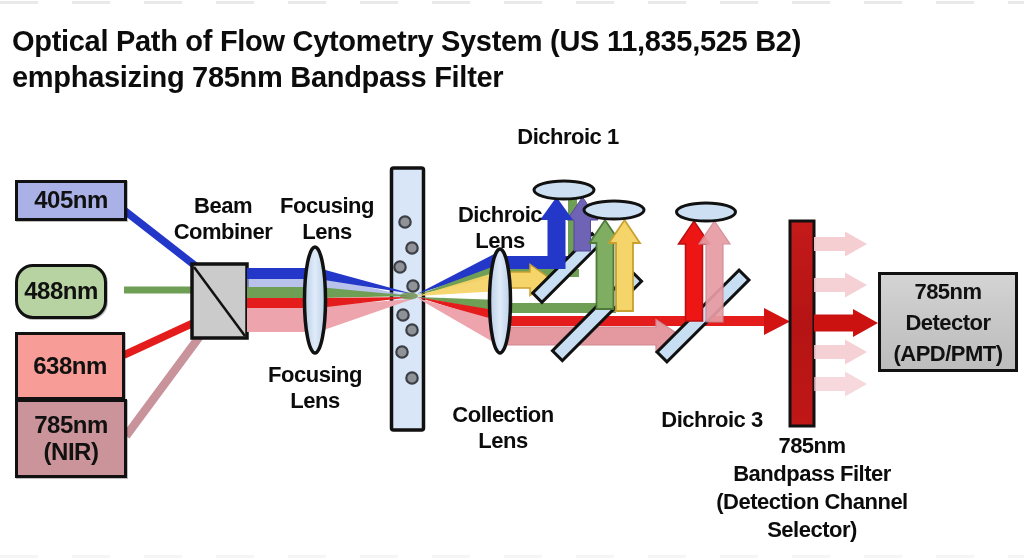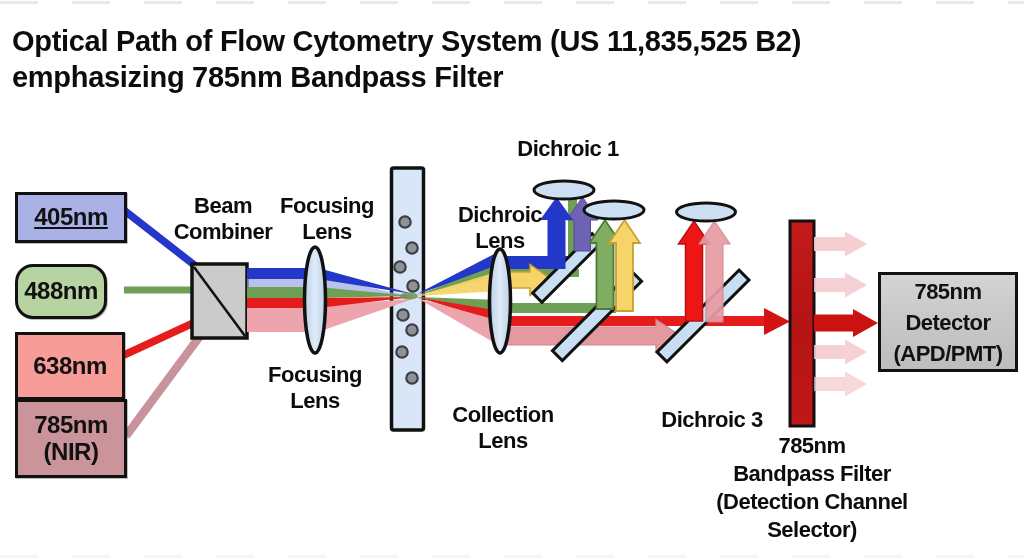--- a/index.html
+++ b/index.html
@@ -26,21 +26,21 @@
     font-size:22px; line-height:26px; font-weight:bold; letter-spacing:-0.5px;
     white-space:pre-line; color:#0c0c0c;
   }
   .lbl.bp{line-height:28px;}
   .laser{
     position:absolute; box-sizing:border-box; border:3px solid var(--outline);
     display:flex; align-items:center; justify-content:center; text-align:center;
     font-size:24px; font-weight:bold; line-height:1.12; letter-spacing:-0.5px; white-space:pre-line;
     box-shadow:1px 1px 0 rgba(0,0,0,0.25);
   }
-  .laser-405{left:15px; top:192px; width:112px; height:51px; background:var(--laser-405);text-decoration:underline;}
+  .laser-405{left:15px; top:180px; width:112px; height:41px; background:var(--laser-405);}
   .laser-488{left:15px; top:264px; width:92px; height:55px; background:var(--laser-488);border-radius:18px;}
   .laser-638{left:15px; top:332px; width:110px; height:68px; background:var(--laser-638);}
   .laser-785{left:15px; top:399px; width:112px; height:79px; background:var(--laser-785);}
   .detector{
     position:absolute; left:878px; top:272px; width:140px; height:100px; box-sizing:border-box;
     border:3px solid var(--outline);
     background:linear-gradient(180deg,#d4d4d4 0%, var(--detector-fill) 45%, #bdbdbd 100%);
     display:flex; align-items:center; justify-content:center; text-align:center;
     font-size:22px; line-height:31px; font-weight:bold; letter-spacing:-0.5px; white-space:pre-line;
   }
@@ -178,20 +178,20 @@
   <div class="lbl" style="left:223px; top:193px;">Beam
 Combiner</div>
   <div class="lbl" style="left:327px; top:193px;">Focusing
 Lens</div>
   <div class="lbl" style="left:315px; top:362px;">Focusing
 Lens</div>
   <div class="lbl" style="left:503px; top:362px;margin-top:40px;">Collection
 Lens</div>
   <div class="lbl" style="left:500px; top:202px;">Dichroic
 Lens</div>
-  <div class="lbl" style="left:568px; top:136px;text-align:center;">Dichroic 1</div>
+  <div class="lbl" style="left:568px; top:124px;text-align:center;">Dichroic 1</div>
   <div class="lbl" style="left:712px; top:364px;margin-top:43px;">Dichroic 3</div>
   <div class="lbl bp" style="left:812px; top:432px;">785nm
 Bandpass Filter
 (Detection Channel
 Selector)</div>
 
 </div>
 
 </body></html>

